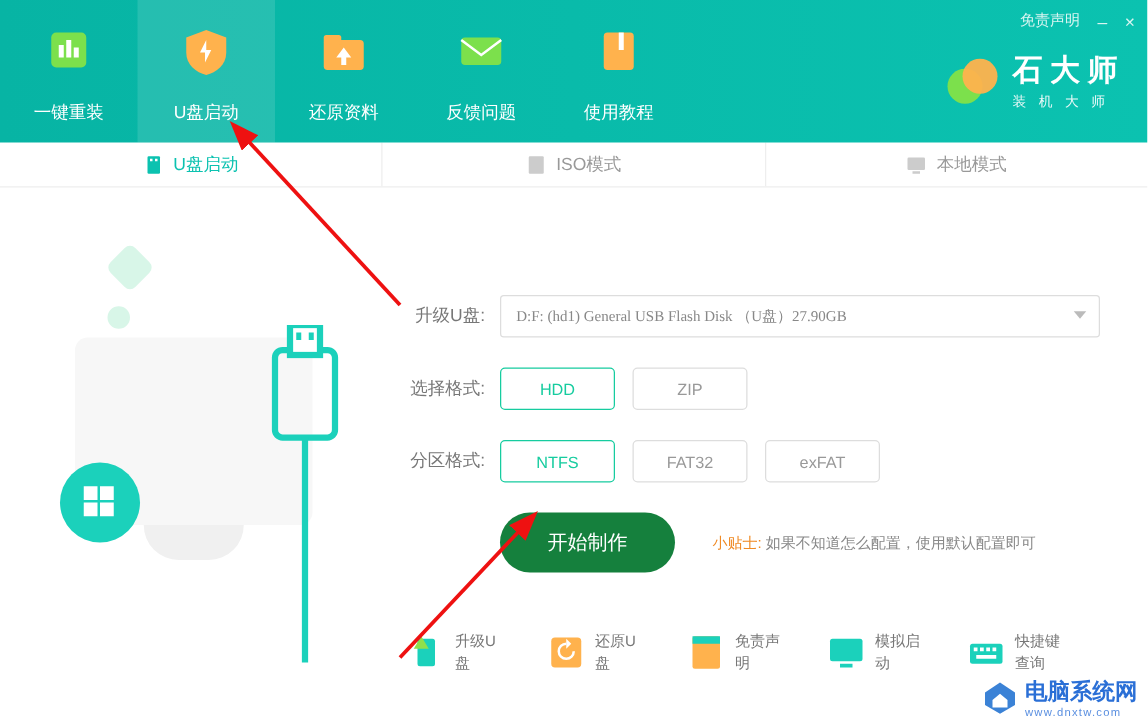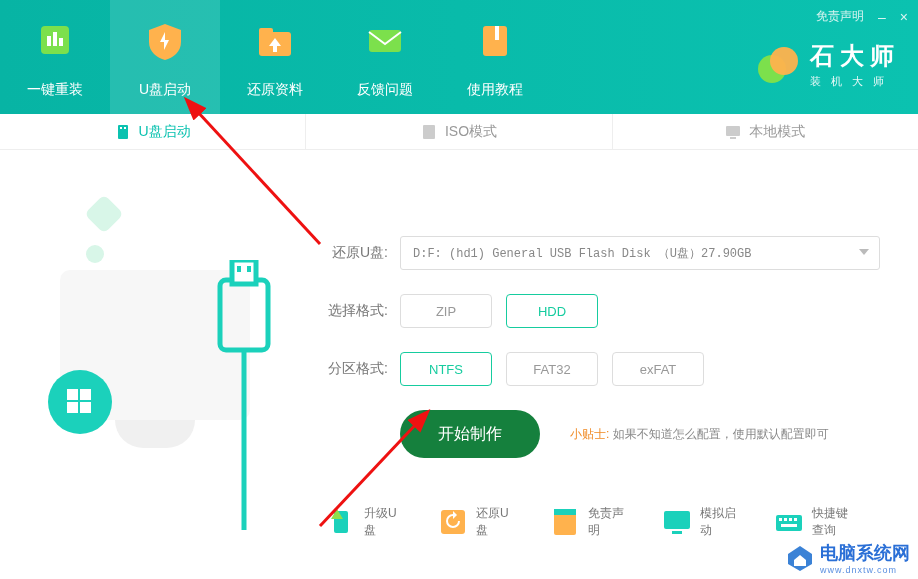--- a/index.html
+++ b/index.html
@@ -34,21 +34,21 @@
 .illus .bg-chip.c1 { left: 90px; top: 50px; }
 .illus .bg-chip.c2 { left: 86px; top: 95px; width:18px; height:18px; border-radius: 50%; }
 .illus .monitor { position: absolute; left: 60px; top: 120px; width: 190px; height: 150px; background:#f7f7f7; border-radius:10px; }
 .illus .monitor::after{content:'';position:absolute;left:55px;bottom:-28px;width:80px;height:28px;background:#f0f0f0;border-radius:0 0 40px 40px;}
 .illus .win-badge { position: absolute; left: 48px; top: 220px; width: 64px; height: 64px; background:#1bd1bb; border-radius:50%; display:flex; align-items:center; justify-content:center; }
 .illus .usb { position: absolute; left: 210px; top: 110px; }
 
 .form { flex: 1; padding: 86px 30px 0 18px; font-size: 14px; color: #666; }
 .row { display: flex; align-items: center; margin-bottom: 24px; }
 .row-label { width: 70px; text-align: right; margin-right: 12px; color: #777; }
-.select-box { flex: 1; height: 34px; border: 1px solid #ddd; border-radius: 3px; display: flex; align-items: center; padding: 0 12px; color: #888; font-size: 12px; font-family: Liberation Mono, monospace; background:#fff; position:relative; max-width: 480px;}
+.select-box { flex: 1; height: 34px; border: 1px solid #ddd; border-radius: 3px; display: flex; align-items: center; padding: 0 12px; color: #888; font-size: 12px; font-family: Liberation Serif, serif; background:#fff; position:relative; max-width: 480px;}
 .select-box .caret { position:absolute; right:10px; top:12px; width:0;height:0;border-left:5px solid transparent;border-right:5px solid transparent;border-top:6px solid #bbb; }
 
 .opt-group { display:flex; gap:14px; }
 .opt { width: 92px; height: 34px; border: 1px solid #ddd; border-radius: 4px; display:flex; align-items:center; justify-content:center; color:#999; font-size:13px; cursor:pointer; }
 .opt.selected { border-color:#16cc9f; color:#16cc9f; }
 
 .action-row { display:flex; align-items:center; gap:30px; margin-top:10px; margin-left: 82px; }
 .start-btn { width: 140px; height: 48px; background:#15803d; color:#fff; border-radius:24px; display:flex; align-items:center; justify-content:center; font-size:16px; cursor:pointer; }
 .tip { font-size:12px; color:#888; }
 .tip em { font-style:normal; color:#f08a24; }
@@ -180,32 +180,32 @@
       <rect x="10" y="20" width="48" height="70" rx="6" fill="none" stroke="#1bd1bb" stroke-width="5"></rect>
       <rect x="22" y="0" width="24" height="24" fill="#fff" stroke="#1bd1bb" stroke-width="5"></rect>
       <rect x="27" y="6" width="4" height="6" fill="#1bd1bb"></rect>
         <rect x="37" y="6" width="4" height="6" fill="#1bd1bb"></rect>
       <path d="M34 90 V270" stroke="#1bd1bb" stroke-width="5" fill="none"></path>
     </svg>
   </div>
 
   <div class="form">
     <div class="row">
-      <span class="row-label">还原U盘:</span>
+      <span class="row-label">升级U盘:</span>
       <div class="select-box">
         <span>D:F: (hd1) General USB Flash Disk （U盘）27.90GB</span>
         <span class="caret"></span>
       </div>
     </div>
 
     <div class="row">
       <span class="row-label">选择格式:</span>
       <div class="opt-group">
+        <div class="opt selected">HDD</div>
         <div class="opt">ZIP</div>
-        <div class="opt selected">HDD</div>
       </div>
     </div>
 
     <div class="row">
       <span class="row-label">分区格式:</span>
       <div class="opt-group">
         <div class="opt selected">NTFS</div>
         <div class="opt">FAT32</div>
         <div class="opt">exFAT</div>
       </div>

